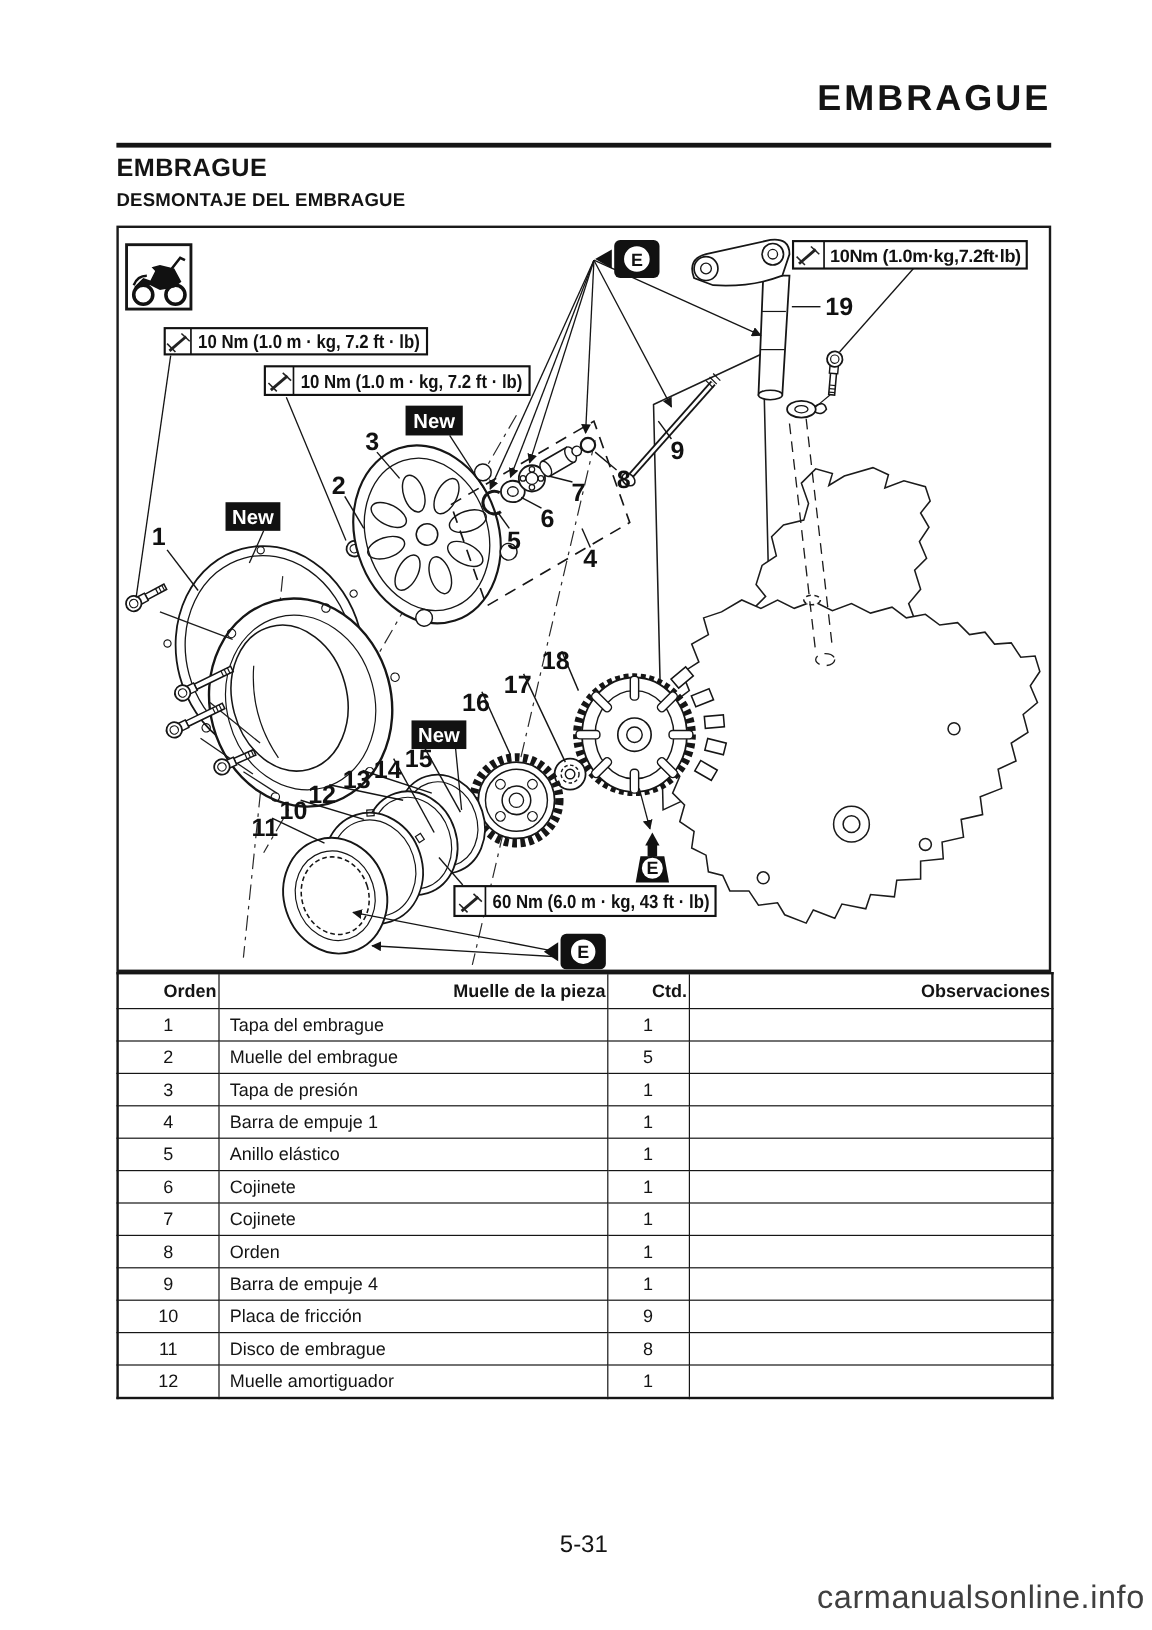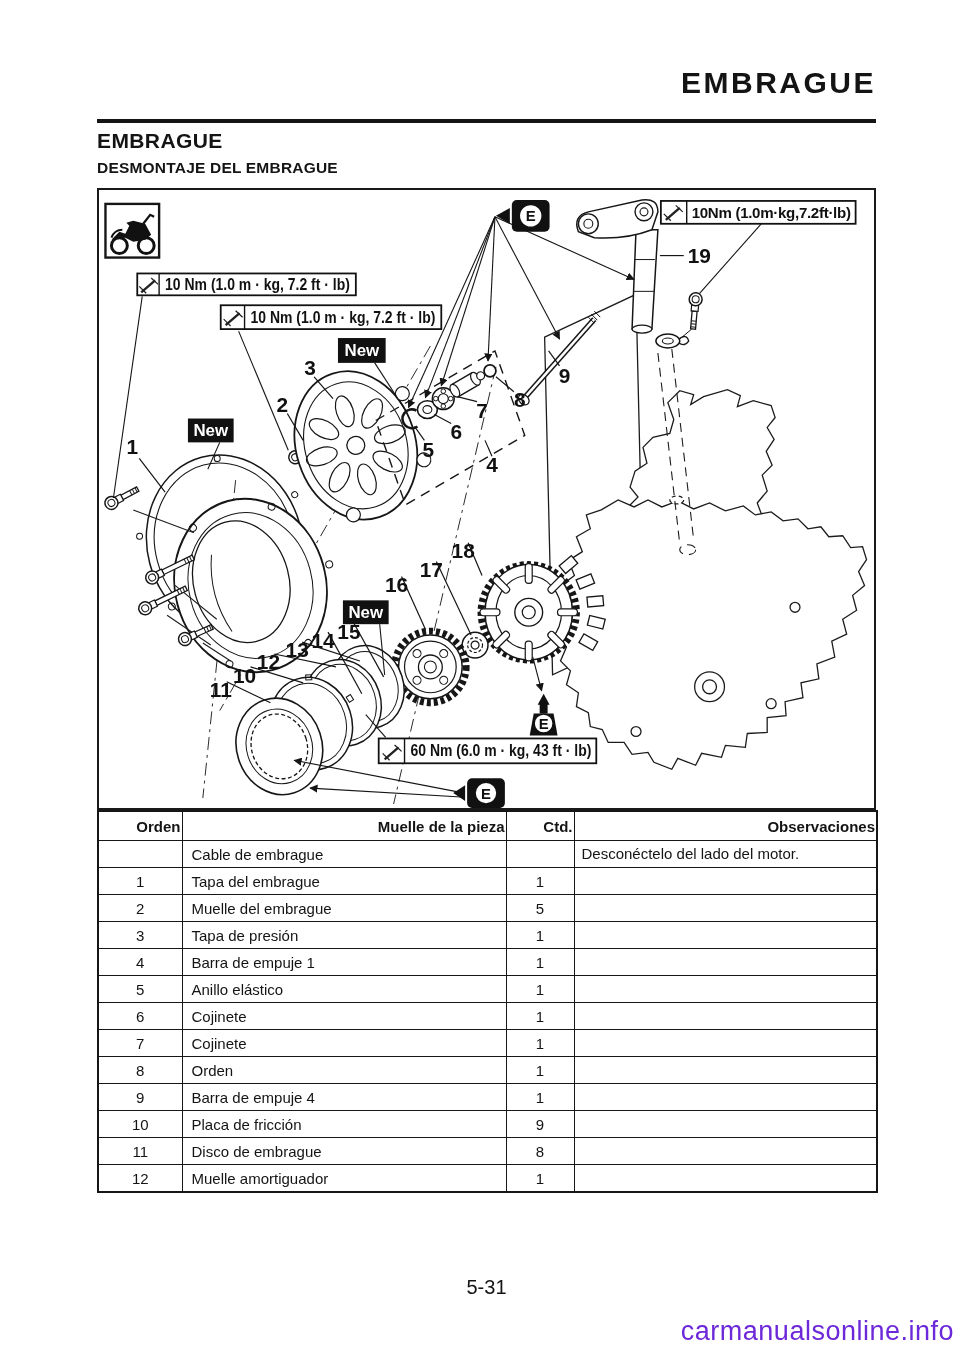--- a/index.html
+++ b/index.html
@@ -15,21 +15,21 @@
   #table-wrap{top:810px;left:97px;width:779px}
   #ptable{border-collapse:collapse;table-layout:fixed;width:779px;border:2.4px solid #161616;font-size:15px}
   #ptable th,#ptable td{border:1.5px solid #161616;overflow:hidden;vertical-align:middle}
   #ptable th{font-weight:bold;height:26px;text-align:right}
   .r-tall td{height:47px}
   .r-std td{height:24px}
   td.c-orden,td.c-ctd{text-align:center}
   td.c-nombre{padding:0 4px 0 9px}
   td.c-observaciones{padding:0 4px 0 7px;line-height:1.22}
   #page-number{top:1276px;left:97px;width:779px;text-align:center;font-size:20px;font-weight:normal}
-  #watermark{top:1316px;right:6px;font-size:27px;color:#6d28d9;letter-spacing:.5px}
+  #watermark{top:1316px;right:6px;font-size:27px;color:#404040;letter-spacing:.5px}
   
   .plbl{font:bold 21px "Liberation Sans",sans-serif;fill:#111}
   .cal{font:bold 16px "Liberation Sans",sans-serif;fill:#111}
   .cal3{font:bold 15px "Liberation Sans",sans-serif;fill:#111;letter-spacing:-.3px}
   .newt{font:bold 17px "Liberation Sans",sans-serif;fill:#fff}
   .elet{font:bold 15px "Liberation Sans",sans-serif;fill:#111}
 </style>
 </head>
 <body>
 
@@ -429,26 +429,20 @@
     <thead>
       <tr class="r-head">
         <th>Orden</th>
         <th>Muelle de la pieza</th>
         <th>Ctd.</th>
         <th>Observaciones</th>
       </tr>
     </thead>
     <tbody>
         <tr class="r-std">
-          <td class="c-orden"></td>
-          <td class="c-nombre">Cable de embrague</td>
-          <td class="c-ctd"></td>
-          <td class="c-observaciones">Desconéctelo del lado del motor.</td>
-        </tr>
-        <tr class="r-std">
           <td class="c-orden">1</td>
           <td class="c-nombre">Tapa del embrague</td>
           <td class="c-ctd">1</td>
           <td class="c-observaciones"></td>
         </tr>
         <tr class="r-std">
           <td class="c-orden">2</td>
           <td class="c-nombre">Muelle del embrague</td>
           <td class="c-ctd">5</td>
           <td class="c-observaciones"></td>

